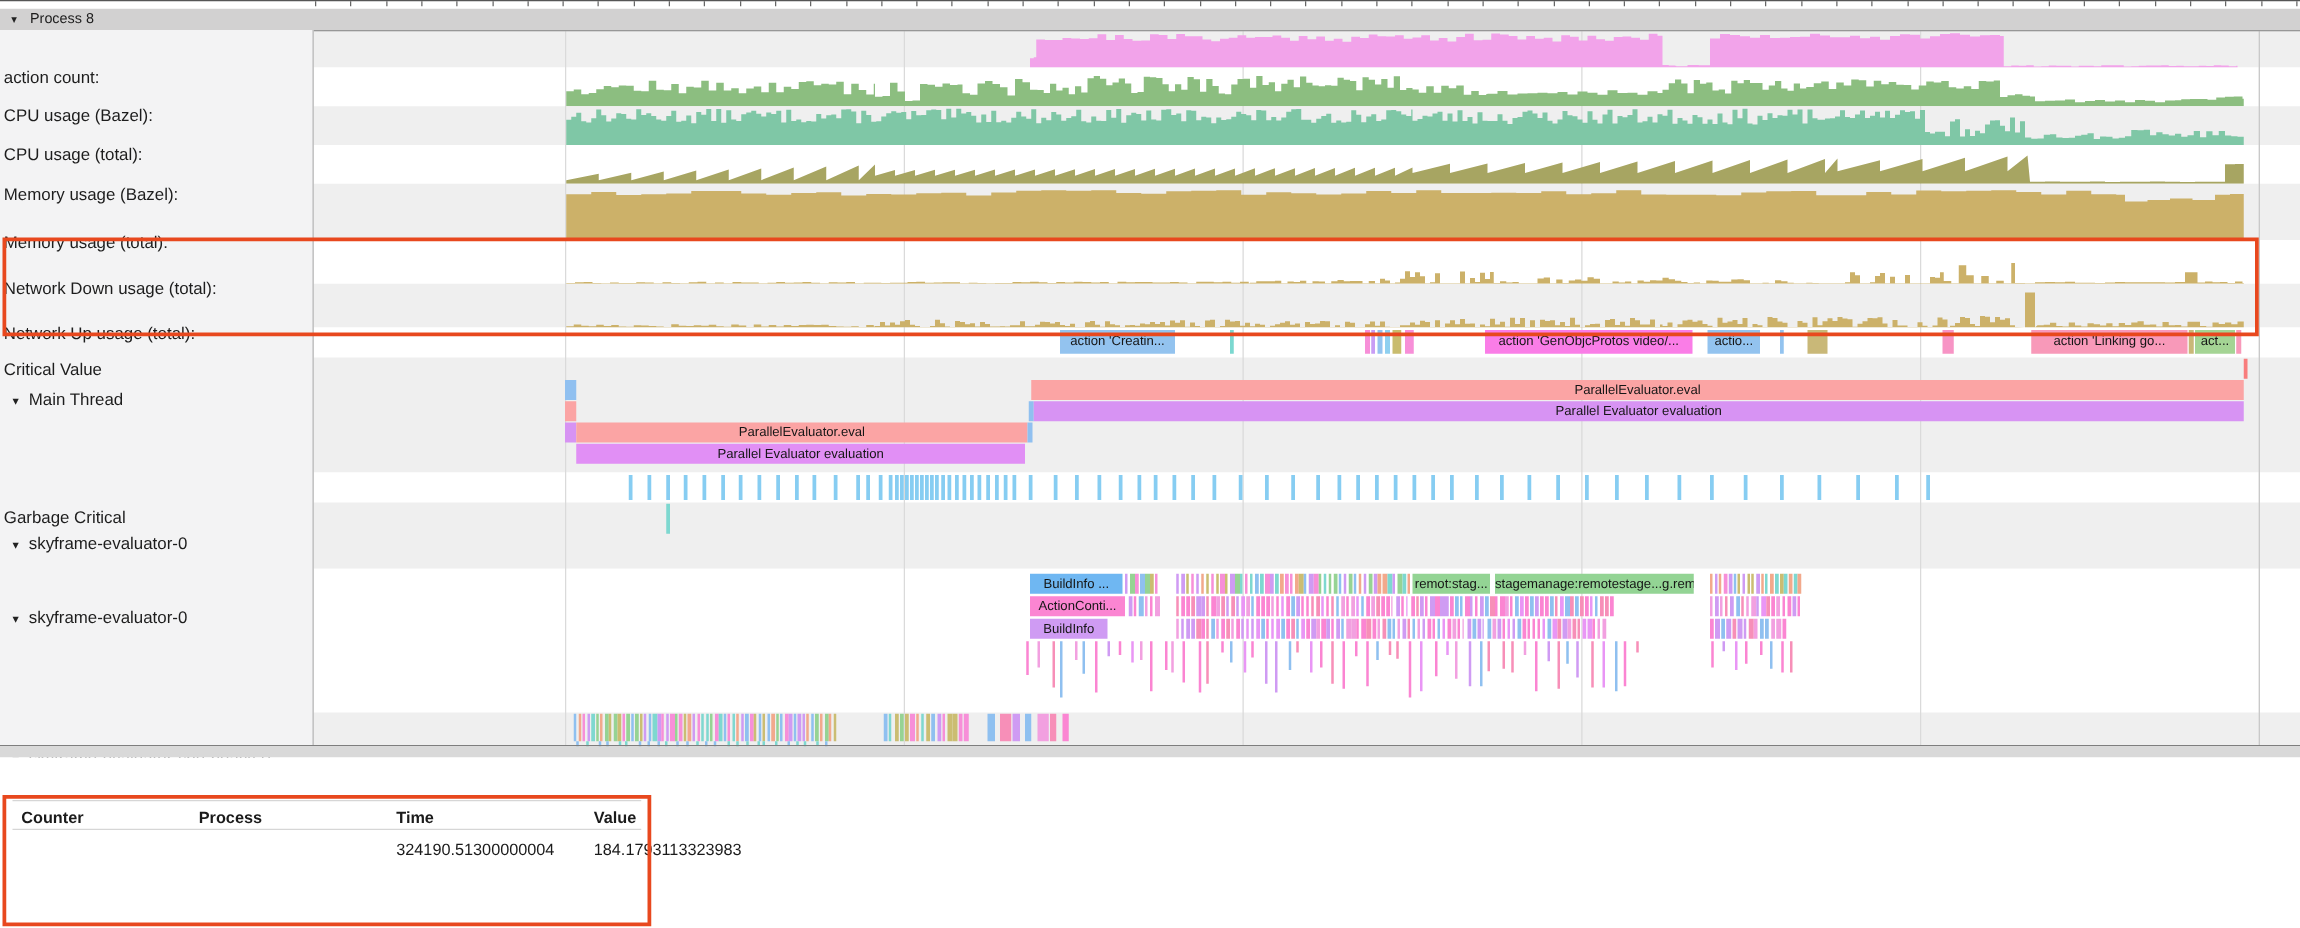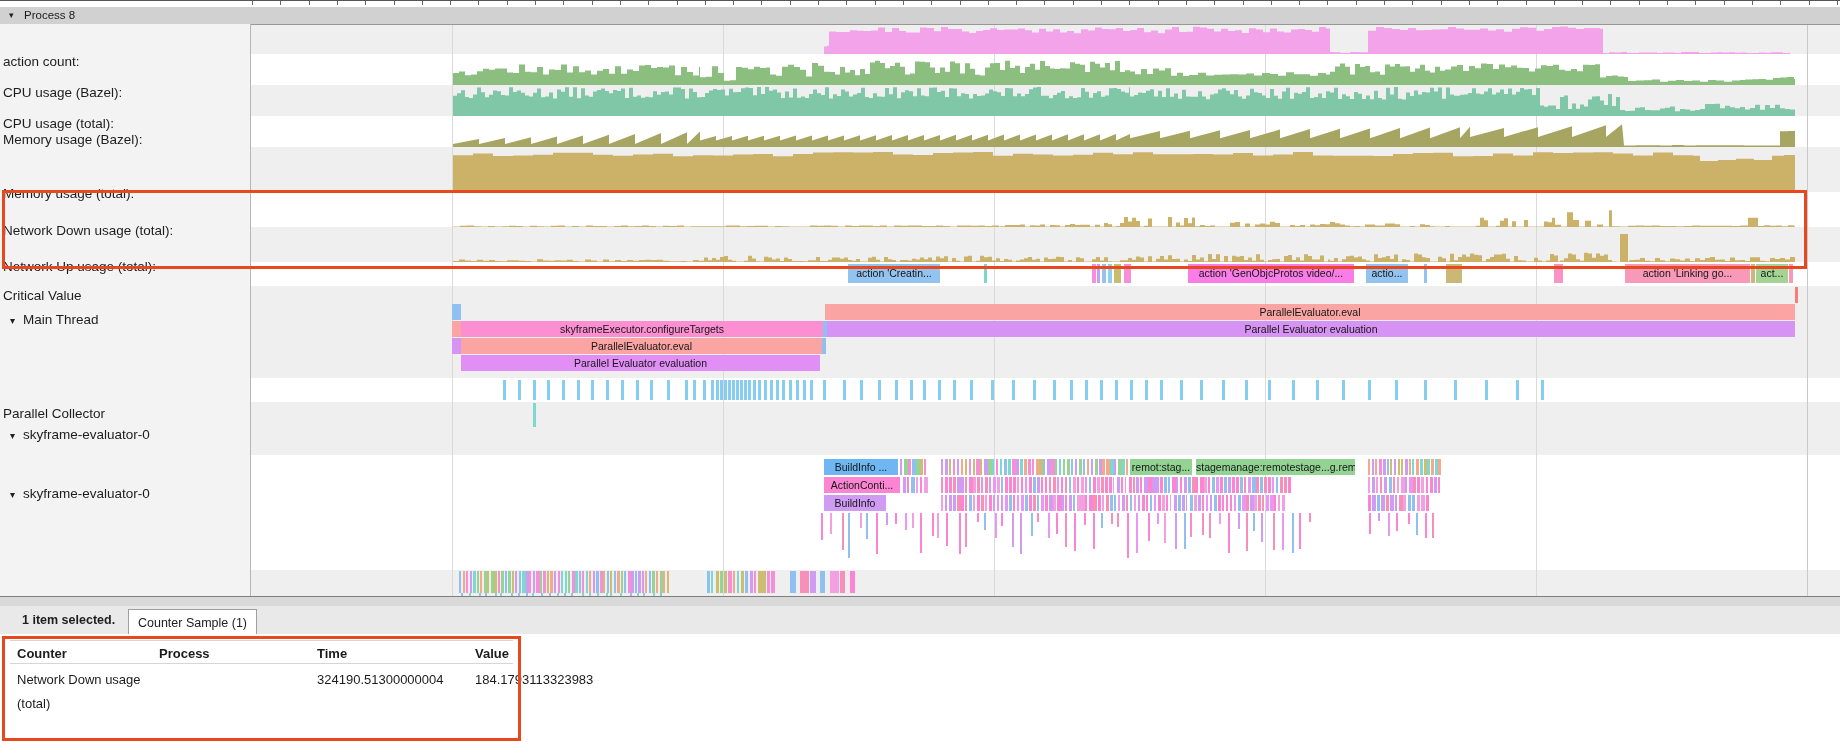--- a/index.html
+++ b/index.html
@@ -98,21 +98,20 @@
       <div class="span" style="left: 1446px; top: 264px; width: 16px; height: 19px; background: rgb(201, 184, 120); line-height: 19px;"></div>
       <div class="span" style="left: 1554px; top: 264px; width: 9px; height: 19px; background: rgb(247, 148, 197); line-height: 19px;"></div>
       <div class="span" style="left: 1625px; top: 264px; width: 125px; height: 19px; background: rgb(248, 153, 185); line-height: 19px;">action 'Linking go...</div>
       <div class="span" style="left: 1751px; top: 264px; width: 4px; height: 19px; background: rgb(201, 184, 120); line-height: 19px;"></div>
       <div class="span" style="left: 1756px; top: 264px; width: 32px; height: 19px; background: rgb(164, 212, 148); line-height: 19px;">act...</div>
       <div class="span" style="left: 1789px; top: 264px; width: 4px; height: 19px; background: rgb(248, 153, 185); line-height: 19px;"></div>
       <div class="span" style="left: 1795px; top: 287px; width: 3px; height: 16px; background: rgb(248, 124, 124); line-height: 16px;"></div>
       <div class="span" style="left: 452px; top: 304px; width: 9px; height: 16px; background: rgb(144, 192, 240); line-height: 16px;"></div>
       <div class="span" style="left: 825px; top: 304px; width: 970px; height: 16px; background: rgb(251, 164, 164); line-height: 16px;">ParallelEvaluator.eval</div>
       <div class="span" style="left: 452px; top: 321px; width: 9px; height: 16px; background: rgb(251, 164, 164); line-height: 16px;"></div>
-      <div class="span" style="left: 461px; top: 321px; width: 362px; height: 16px; background: rgb(251, 143, 210); line-height: 16px;">skyframeExecutor.configureTargets</div>
       <div class="span" style="left: 823px; top: 321px; width: 4px; height: 16px; background: rgb(144, 192, 240); line-height: 16px;"></div>
       <div class="span" style="left: 827px; top: 321px; width: 968px; height: 16px; background: rgb(215, 147, 243); line-height: 16px;">Parallel Evaluator evaluation</div>
       <div class="span" style="left: 452px; top: 338px; width: 9px; height: 16px; background: rgb(215, 147, 243); line-height: 16px;"></div>
       <div class="span" style="left: 461px; top: 338px; width: 361px; height: 16px; background: rgb(251, 164, 164); line-height: 16px;">ParallelEvaluator.eval</div>
       <div class="span" style="left: 822px; top: 338px; width: 4px; height: 16px; background: rgb(144, 192, 240); line-height: 16px;"></div>
       <div class="span" style="left: 461px; top: 355px; width: 359px; height: 16px; background: rgb(225, 143, 245); line-height: 16px;">Parallel Evaluator evaluation</div>
       <div class="span" style="left: 824px; top: 459px; width: 74px; height: 16px; background: rgb(111, 183, 242); line-height: 16px;">BuildInfo ...</div>
       <div class="span" style="left: 1130px; top: 459px; width: 62px; height: 16px; background: rgb(147, 212, 148); line-height: 16px;">remot:stag...</div>
       <div class="span" style="left: 1196px; top: 459px; width: 159px; height: 16px; background: rgb(147, 212, 148); line-height: 16px;">stagemanage:remotestage...g.remot...</div>
       <div class="span" style="left: 824px; top: 477px; width: 76px; height: 16px; background: rgb(251, 133, 210); line-height: 16px;">ActionConti...</div>
@@ -709,45 +708,40 @@
       <div class="ruler-tick" style="left: 1836.8px;"></div>
     </div>
   <div id="process-header">
     <span class="arrow">▾</span>
     <span class="ph-label">Process 8</span>
   </div>
   <div id="side-panel">
       <div class="side-label" style="top: 30px; left: 3px;"><span>action count:</span></div>
       <div class="side-label" style="top: 61px; left: 3px;"><span>CPU usage (Bazel):</span></div>
       <div class="side-label" style="top: 92px; left: 3px;"><span>CPU usage (total):</span></div>
-      <div class="side-label" style="top: 108px; left: 3px;"><span>Memory usage (Bazel):</span></div>
+      <div class="side-label" style="top: 124px; left: 3px;"><span>Memory usage (Bazel):</span></div>
       <div class="side-label" style="top: 162px; left: 3px;"><span>Memory usage (total):</span></div>
       <div class="side-label" style="top: 199px; left: 3px;"><span>Network Down usage (total):</span></div>
       <div class="side-label" style="top: 235px; left: 3px;"><span>Network Up usage (total):</span></div>
       <div class="side-label" style="top: 264px; left: 3px;"><span>Critical Value</span></div>
       <div class="side-label" style="top: 288px; left: 10px;"><span class="arrow">▾</span><span>Main Thread</span></div>
-      <div class="side-label" style="top: 382px; left: 3px;"><span>Parallel Collector</span></div>
+      <div class="side-label" style="top: 382px; left: 3px;"><span>Garbage Critical</span></div>
       <div class="side-label" style="top: 403px; left: 10px;"><span class="arrow">▾</span><span>skyframe-evaluator-0</span></div>
       <div class="side-label" style="top: 462px; left: 10px;"><span class="arrow">▾</span><span>skyframe-evaluator-0</span></div>
       <div class="side-label" style="top: 575px; left: 10px;"><span class="arrow">▾</span><span>skyframe-evaluator-cpu-heavy-0</span></div>
     </div>
   <div class="sep1"></div>
   <div class="sep2"></div>
   <div id="bottom-panel">
-    <div id="tab-strip">
-      <span id="status-text">1 item selected.</span>
-      <div id="counter-tab">Counter Sample (1)</div>
-    </div>
     <div id="detail-content">
         <div class="tline" style="left: 10px; top: 6px; width: 503px;"></div>
         <div class="th" style="left: 17px; top: 12px;">Counter</div>
         <div class="th" style="left: 159px; top: 12px;">Process</div>
         <div class="th" style="left: 317px; top: 12px;">Time</div>
         <div class="th" style="left: 475px; top: 12px;">Value</div>
         <div class="tline" style="left: 10px; top: 29px; width: 503px;"></div>
-        <div class="td" style="left: 17px; top: 34px; width: 130px;">Network Down usage (total)</div>
         <div class="td" style="left: 317px; top: 34px; width: 150px;">324190.51300000004</div>
         <div class="td" style="left: 475px; top: 34px; width: 220px;">184.1793113323983</div>
       </div>
   </div>
 <div class="annotation-box" style="left: 2px; top: 190px; width: 1799px; height: 73px; border-color: rgb(232, 72, 30);"></div>
     <div class="annotation-box" style="left: 2px; top: 636px; width: 513px; height: 99px; border-color: rgb(232, 72, 30);"></div>
   </div>
 
 </body></html>

